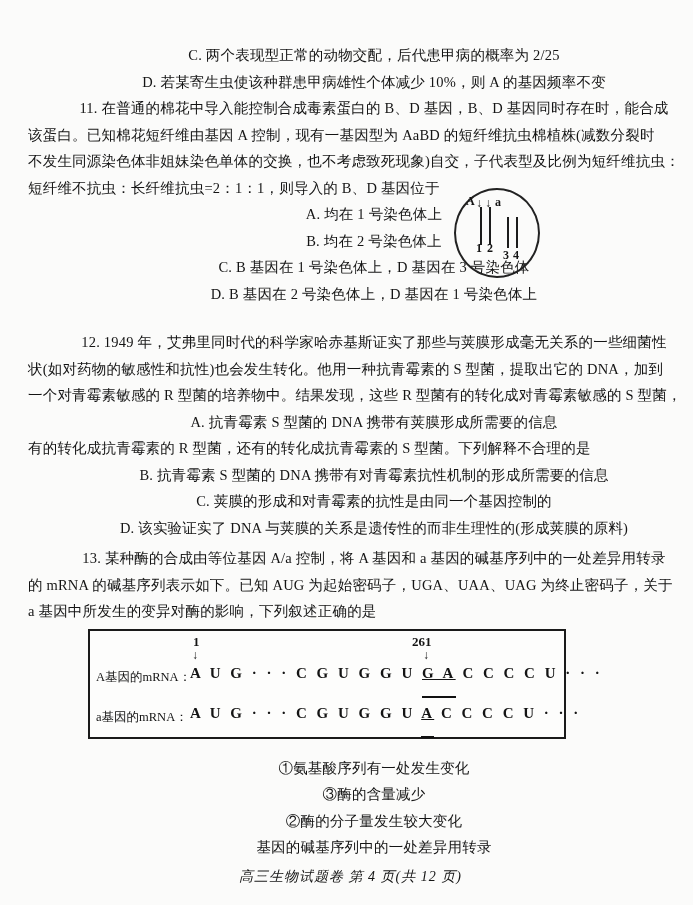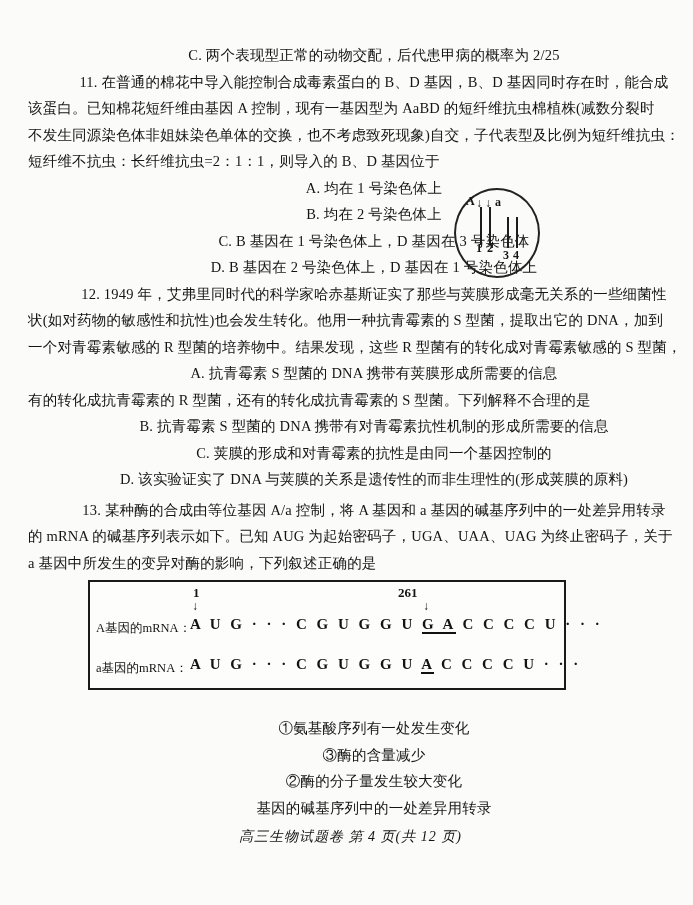--- a/index.html
+++ b/index.html
@@ -12,23 +12,23 @@
     overflow:hidden;
   }
   .content {
     position:absolute; left:28px; top:42px; width:645px;
   }
   .line {
     font-size:14.5px; line-height:26.5px;
     white-space:nowrap; letter-spacing:0.2px;
   }
   .ind { padding-left:47px;text-align:center; }
-  .blk-q12 { margin-top:0; }
+  .blk-q12 { margin-top:22px; }
   .blk-q13 { margin-top:4px; }
-  .statements { margin-top:25px; }
+  .statements { margin-top:16px; }
   
   .cell {
     position:absolute; left:454px; top:188px;
     width:82px; height:86px;
     border:2px solid #222; border-radius:50%;
     background:transparent;
   }
   .cell span { position:absolute; font-weight:bold; font-size:12px; line-height:12px; }
   .chrom { position:absolute; width:2px; background:#1c1c1c; }
   .c1 { left:24px; top:17px; height:38px; }
@@ -49,50 +49,51 @@
     margin:4px 0 6px 60px;
     width:474px; height:106px;
     border:2px solid #1a1a1a;
     background:#fdfdfc;
     box-sizing:content-box;
   }
   .mrna-box .marker { position:absolute; font-weight:bold; font-size:13px; line-height:13px; }
   .mrna-box .down { position:absolute; font-weight:bold; font-size:12px; line-height:12px; }
   .m1  { left:103px; top:4px; }
   .a1  { left:102px; top:18px; }
-  .m261{ left:308px; top:4px; }
+  .m261{ left:322px; top:4px; }
   .a261{ left:333px; top:18px; }
   .seq-label {
     position:absolute; left:6px;
     font-weight:normal; font-size:12.5px; letter-spacing:0;
     white-space:nowrap;
   }
   .seq {
     position:absolute; left:100px;
     font-weight:bold; font-size:15px; letter-spacing:3px;
     white-space:pre;
   }
   .rowA-label { top:38px; }
   .rowA-seq   { top:34px; }
   .rowa-label { top:78px; }
   .rowa-seq   { top:74px; }
-  .mut { border-bottom:2px solid #111; padding-bottom:0px; }
+  .mut { border-bottom:2px solid #111; padding-bottom:15px;text-decoration:underline; }
   
   .footer {
     margin-top:7px;
     text-align:center;
     font-size:14px; letter-spacing:1px;font-style:italic;
   }
 </style>
 </head>
 <body>
 
 <div class="content">
 
   <div class="line ind">C. 两个表现型正常的动物交配，后代患甲病的概率为 2/25</div>
+  <div class="line ind">D. 若某寄生虫使该种群患甲病雄性个体减少 10%，则 A 的基因频率不变</div>
 
   <div>
     <div class="line ind">11. 在普通的棉花中导入能控制合成毒素蛋白的 B、D 基因，B、D 基因同时存在时，能合成</div>
     <div class="line">该蛋白。已知棉花短纤维由基因 A 控制，现有一基因型为 AaBD 的短纤维抗虫棉植株(减数分裂时</div>
     <div class="line">不发生同源染色体非姐妹染色单体的交换，也不考虑致死现象)自交，子代表型及比例为短纤维抗虫：</div>
     <div class="line">短纤维不抗虫：长纤维抗虫=2：1：1，则导入的 B、D 基因位于</div>
     <div class="line ind">A. 均在 1 号染色体上</div>
     <div class="line ind">B. 均在 2 号染色体上</div>
     <div class="line ind">C. B 基因在 1 号染色体上，D 基因在 3 号染色体</div>
     <div class="line ind">D. B 基因在 2 号染色体上，D 基因在 1 号染色体上</div>

